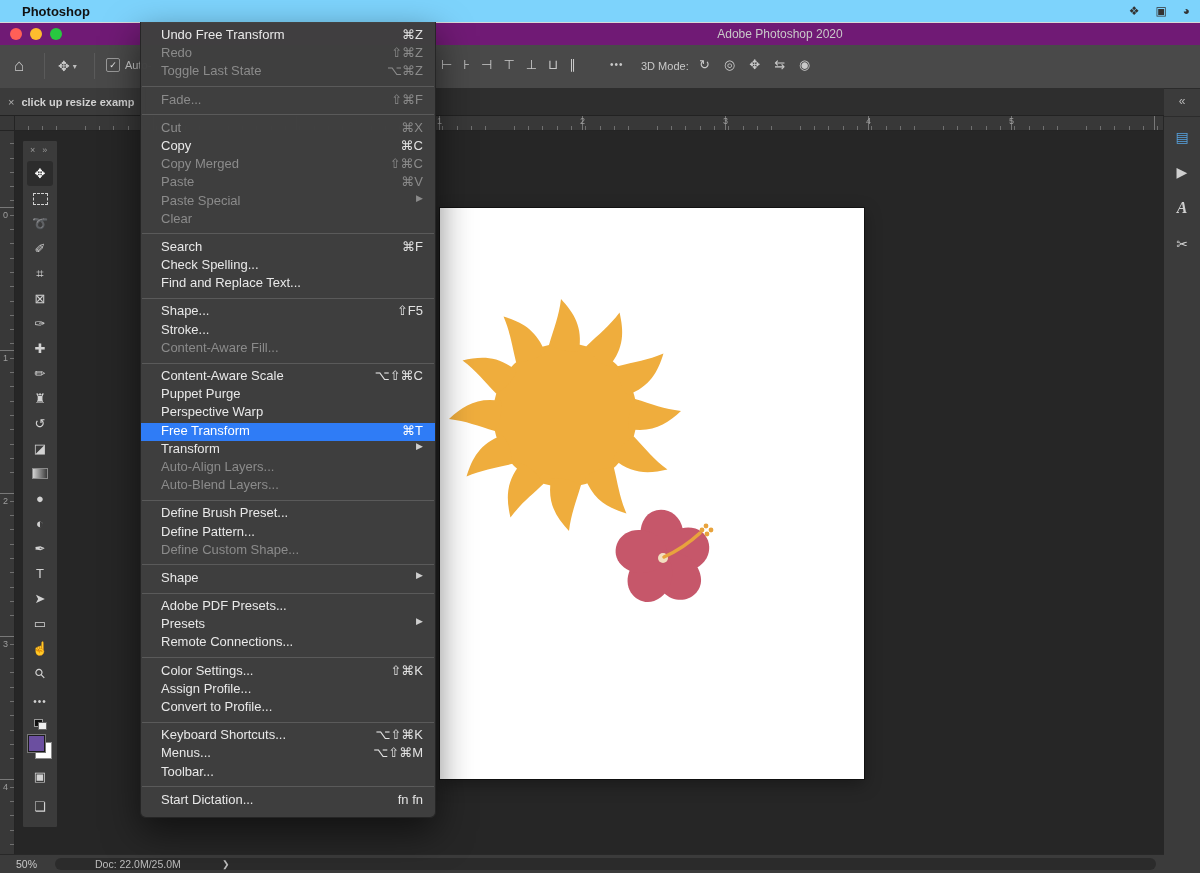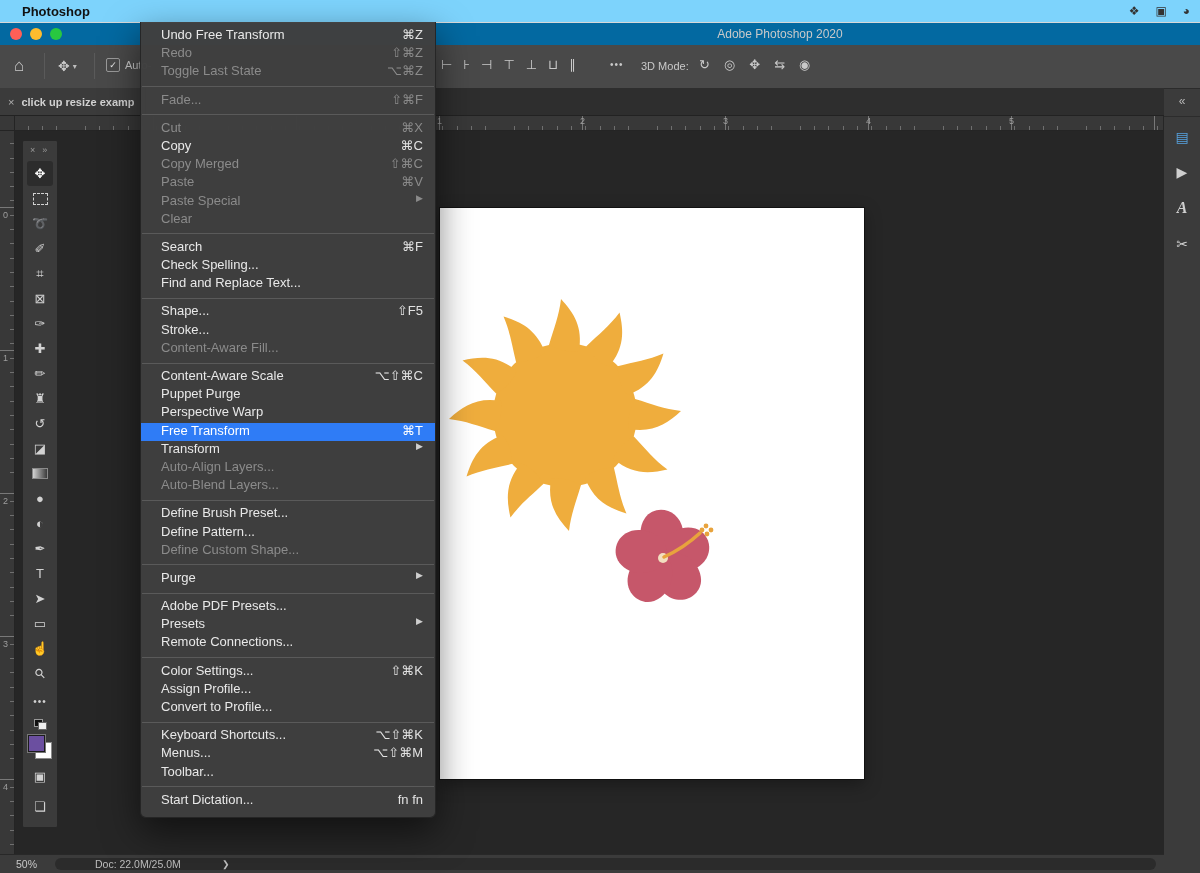--- a/index.html
+++ b/index.html
@@ -10,21 +10,21 @@
   
   .menubar{position:absolute;left:0;top:0;right:0;height:22px;background:#7dd3fc;
            display:flex;align-items:stretch;font-size:13px;color:#111;z-index:70;border-bottom:1px solid #d8d8d8;}
   .mb-app{font-weight:bold;display:flex;align-items:center;padding:0 12px 0 22px;}
   .mb-items{display:flex;align-items:stretch;}
   .mb-item{display:flex;align-items:center;padding:0 10px;white-space:nowrap;}
   .mb-item.active{background:#2a7bf6;color:#fff;}
   .mb-right{position:absolute;right:10px;top:0;height:100%;display:flex;align-items:center;gap:16px;font-size:12px;color:#333;}
 
   
-  .titlebar{position:absolute;left:0;top:22px;right:0;height:23px;background:#0369a1;z-index:30;}
+  .titlebar{position:absolute;left:0;top:22px;right:0;height:23px;background:#701a75;z-index:30;}
   .lights{position:absolute;left:10px;top:6px;display:flex;gap:8px;}
   .light{width:12px;height:12px;border-radius:50%;display:block;}
   .tb-title{position:absolute;left:360px;right:0;top:5px;text-align:center;font-size:12px;color:#c9c9c9;}
 
   
   .optionsbar{position:absolute;left:0;top:45px;right:0;height:43px;background:#494949;
               border-bottom:1px solid #2b2b2b;color:#c9c9c9;z-index:20;}
   .ob-abs{position:absolute;}
   .ob-home{left:14px;top:11px;font-size:17px;}
   .ob-sep{width:1px;height:26px;background:#5a5a5a;top:8px;}
@@ -403,21 +403,21 @@
           <span class="mi-label" data-name="menu-item-label">Define Brush Preset...</span>
         </div>
         <div class="mi" data-name="menu-item-define-pattern">
           <span class="mi-label" data-name="menu-item-label">Define Pattern...</span>
         </div>
         <div class="mi disabled" data-name="menu-item-define-custom-shape">
           <span class="mi-label" data-name="menu-item-label">Define Custom Shape...</span>
         </div>
         <div class="msep" data-name="menu-separator"></div>
         <div class="mi" data-name="menu-item-purge">
-          <span class="mi-label" data-name="menu-item-label">Purge</span>
+          <span class="mi-label" data-name="menu-item-label">Shape</span>
           <span class="mi-arrow" data-name="submenu-arrow-icon">▶</span>
         </div>
         <div class="msep" data-name="menu-separator"></div>
         <div class="mi" data-name="menu-item-adobe-pdf-presets">
           <span class="mi-label" data-name="menu-item-label">Adobe PDF Presets...</span>
         </div>
         <div class="mi" data-name="menu-item-presets">
           <span class="mi-label" data-name="menu-item-label">Presets</span>
           <span class="mi-arrow" data-name="submenu-arrow-icon">▶</span>
         </div>

